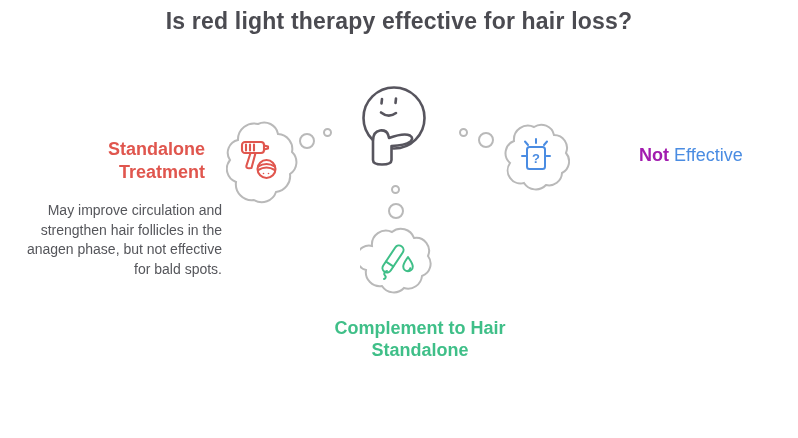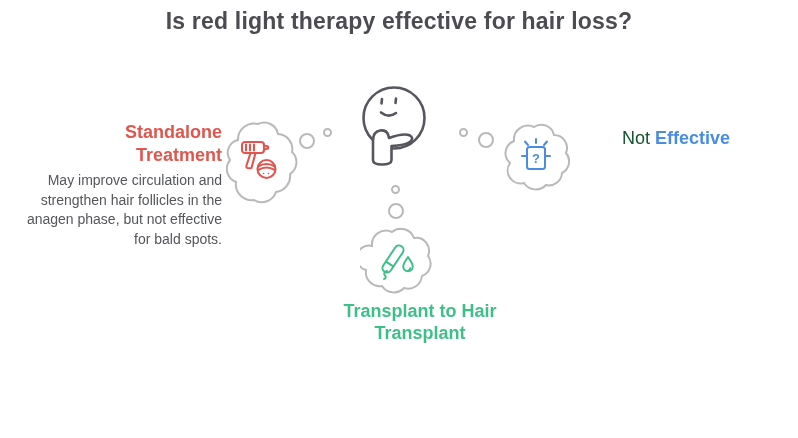--- a/index.html
+++ b/index.html
@@ -11,31 +11,31 @@
     overflow:hidden;
   }
   .title{
     position:absolute;top:8px;left:0;width:798px;
     text-align:center;
     font-size:23px;font-weight:700;color:#4b4b51;
     letter-spacing:0.2px;
   }
   .section{position:absolute;}
   .section h2{
-    margin:0;font-size:18px;font-weight:700;line-height:23px;padding-left:40px;
+    margin:17px;font-size:18px;font-weight:700;line-height:23px;padding-left:40px;
   }
   .section p{
     margin:0;font-size:14px;line-height:19.5px;color:#55565b;
   }
   .sec-left{left:0;top:121px;width:222px;text-align:right;}
   .sec-left h2{color:#e0564e;}
   .sec-left p{margin-top:4px;padding-left:26px;}
   .sec-right{left:582px;top:127px;width:214px;text-align:left;}
-  .sec-right h2 .hb{color:#14532d;font-weight:400;}
-  .sec-right h2 .hr{color:#4a8ce2;font-weight:700;}
+  .sec-right h2 .hb{color:#a21caf;font-weight:700;}
+  .sec-right h2 .hr{color:#4a8ce2;font-weight:400;}
   .sec-right p{margin-top:15px;line-height:18.5px;}
   .sec-bottom{left:275px;top:300px;width:250px;text-align:center;}
   .sec-bottom h2{color:#3fbf88;line-height:22px;}
   .sec-bottom p{width:216px;margin:18px auto 0;line-height:18px;}
   .cloud{position:absolute;}
   .cloud svg{display:block;}
   .dot{
     position:absolute;border-radius:50%;
     background:#fff;border:2px solid #b9b9b9;box-sizing:border-box;
   }
@@ -51,21 +51,21 @@
   <div class="section sec-left">
     <h2>Standalone Treatment</h2>
     <p>May improve circulation and strengthen hair follicles in the anagen phase, but not effective for bald spots.</p>
   </div>
 
   <div class="section sec-right">
     <h2><span class="hb">Not</span><span class="hr"> Effective</span></h2>
   </div>
 
   <div class="section sec-bottom">
-    <h2>Transplant to Hair Transplant</h2>
+    <h2>Complement to Hair Standalone</h2>
   </div>
 
   <div class="face">
     <svg width="80" height="88" viewBox="0 0 80 88" fill="none">
       <circle cx="40" cy="34" r="30.5" stroke="#57555e" stroke-width="2.6"></circle>
       <path d="M28,15 L27.5,19.5" stroke="#57555e" stroke-width="2.6" stroke-linecap="round"></path>
       <path d="M42,14.5 L41.5,19" stroke="#57555e" stroke-width="2.6" stroke-linecap="round"></path>
       <path d="M27,28.5 Q34.5,34.5 42,29" stroke="#57555e" stroke-width="2.6" stroke-linecap="round"></path>
       <path d="M19,76 L19,57 Q19,47.5 26,46.5 Q32.5,45.8 34.2,51 L35,54 Q50,48.5 56,51.5 Q60,54 56.5,57.5 Q51,61.5 37.5,62 L37.5,76 Q37.5,80.5 28,80.5 Q19,80.5 19,76 Z" fill="#ffffff" stroke="#57555e" stroke-width="2.6" stroke-linejoin="round"></path>
     </svg>

